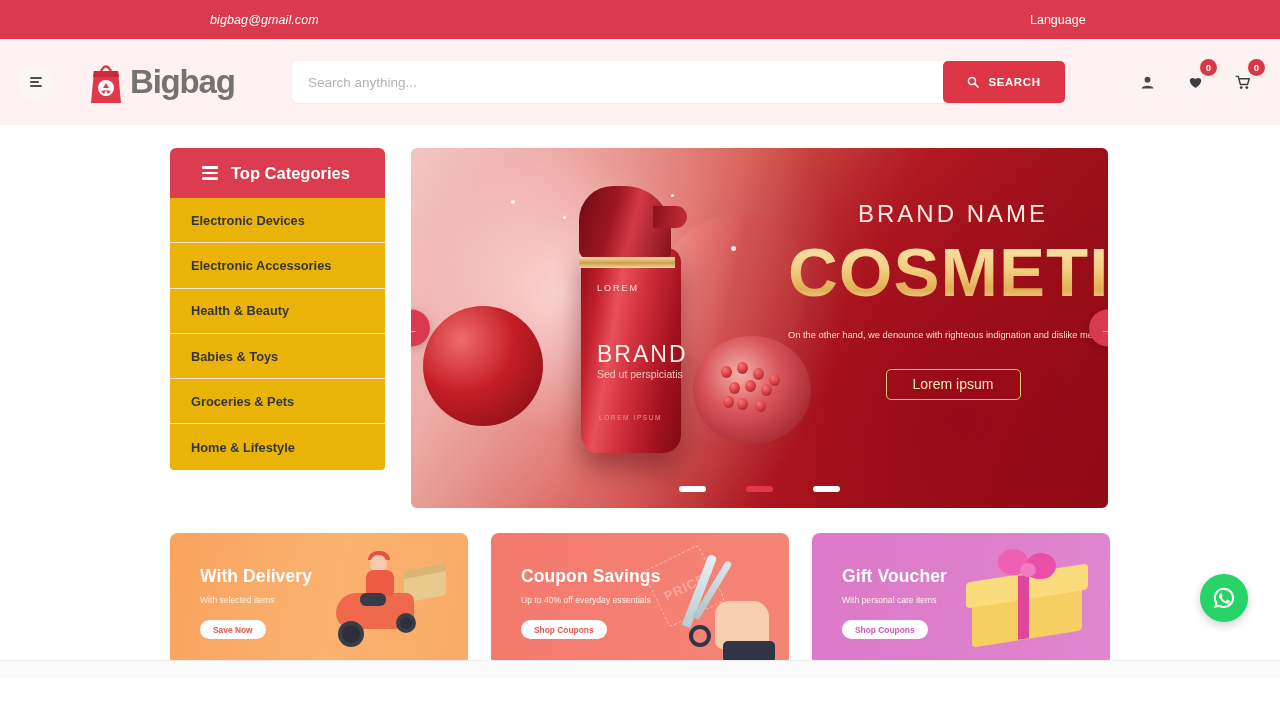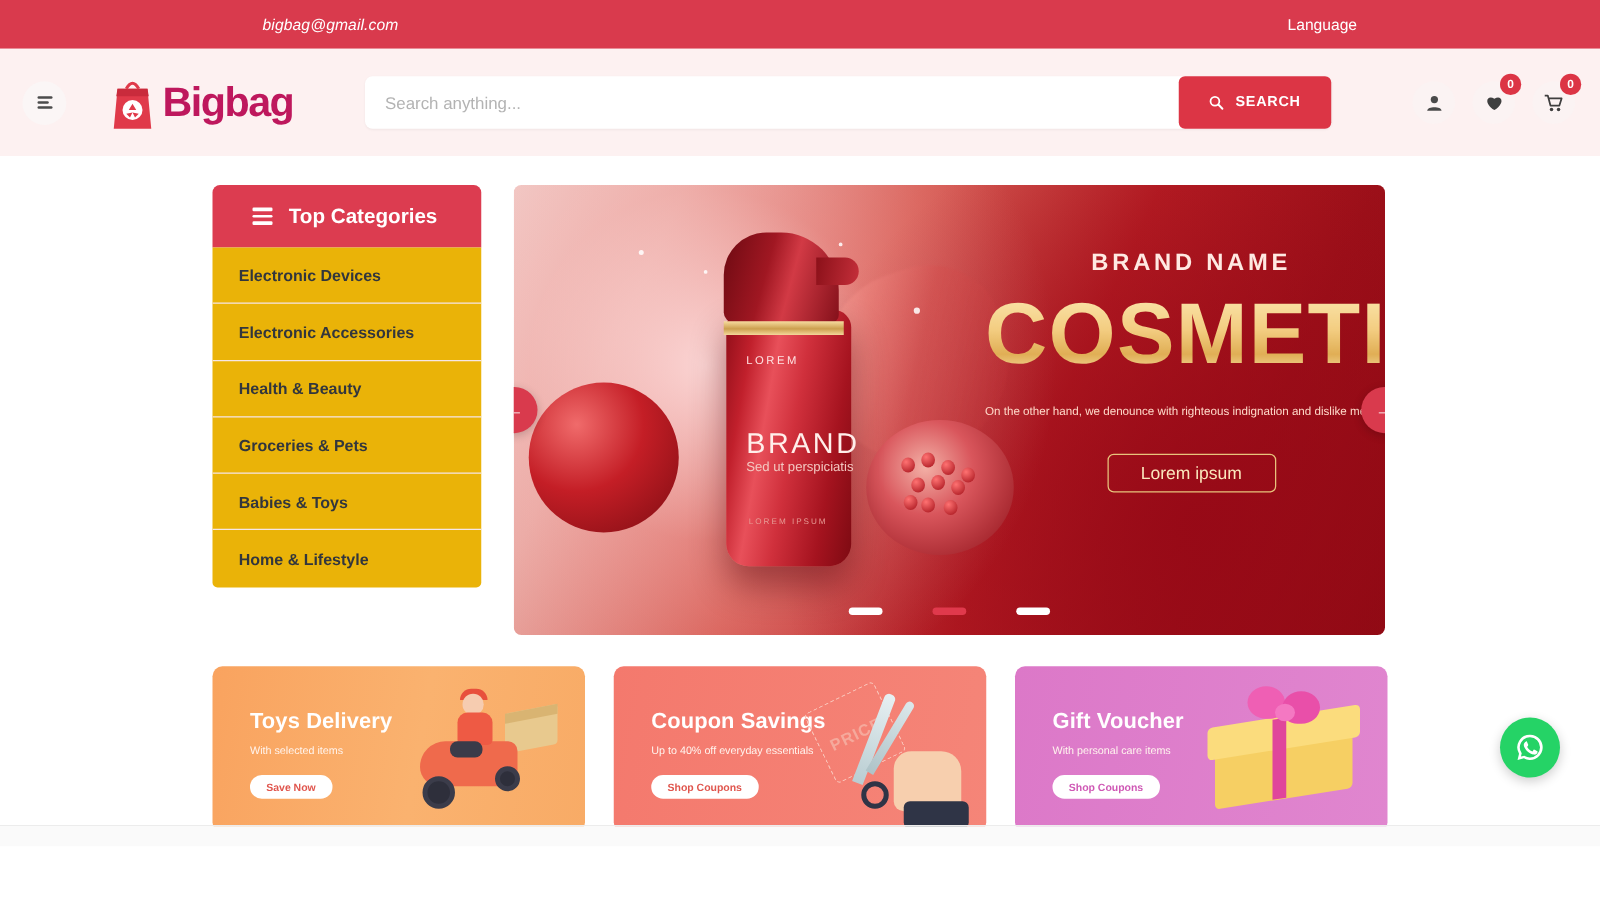--- a/index.html
+++ b/index.html
@@ -29,21 +29,21 @@
     display: flex; align-items: center; justify-content: center;
   }
   .menu-circle .bar-ico { display: flex; flex-direction: column; gap: 2.5px; align-items: flex-start; }
   .menu-circle .bar-ico i { display: block; height: 1.8px; background: #4c4c4c; border-radius: 1px; }
   .menu-circle .bar-ico i:nth-child(1) { width: 12px; }
   .menu-circle .bar-ico i:nth-child(2) { width: 9px; }
   .menu-circle .bar-ico i:nth-child(3) { width: 12px; }
 
   .logo { position: absolute; left: 88px; display: flex; align-items: center; gap: 6px; }
   .logo-bag { width: 36px; height: 46px; position: relative; }
-  .logo-text { font-size: 33px; font-weight: 800; color: #be185d; letter-spacing: -1.2px; }
+  .logo-text { font-size: 33px; font-weight: 800; color: #737373; letter-spacing: -1.2px; }
 
   .searchwrap {
     position: absolute; left: 292px; width: 773px; height: 42px;
     background: #fff; border-radius: 6px; display: flex; align-items: center;
     box-shadow: 0 1px 2px rgba(0,0,0,.05);
   }
   .searchwrap input {
     flex: 1; border: 0; outline: 0; background: transparent;
     padding: 0 16px; font-size: 13.5px; color: #333;
     font-family: "Liberation Sans", sans-serif;
@@ -91,21 +91,21 @@
   
   .hero {
     position: absolute; left: 241px; top: 0; width: 697px; height: 360px;
     border-radius: 6px; overflow: hidden;
     background:
       radial-gradient(circle at 22% 40%, rgba(255,225,225,.85) 0%, rgba(255,190,190,.25) 24%, rgba(0,0,0,0) 48%),
       radial-gradient(circle at 78% 75%, rgba(150,8,22,.85) 0%, rgba(0,0,0,0) 55%),
       linear-gradient(115deg, #f0c8c4 0%, #e9a9a3 16%, #d75e56 38%, #b61d24 60%, #9c1019 80%, #8d0b13 100%);
   }
   .hero-right { position: absolute; right: -10px; top: 52px; width: 330px; text-align: center; }
-  .hero-brand { color: #ffe9e2; font-size: 19px; letter-spacing: 3px; font-weight: 700; }
+  .hero-brand { color: #ffe9e2; font-size: 24px; letter-spacing: 3px; font-weight: 400; }
   .hero-title {
     font-size: 69px; font-weight: 700; letter-spacing: 1px; line-height: .96;
     margin-top: 12px; white-space: nowrap;
     background: linear-gradient(180deg,#fbe6ae 0%,#f3cd81 45%,#e0ae55 75%,#f7dfa5 100%);
     -webkit-background-clip: text; background-clip: text; color: transparent;
   }
   .hero-desc {
     margin-top: 22px; font-size: 9.3px; line-height: 1.55; color: #ffd9c9;
     width: 330px; white-space: nowrap; overflow: hidden; text-align: center;
   }
@@ -303,22 +303,22 @@
             <i></i>
             <i></i>
             <i></i>
           </span>
         <span>Top Categories</span>
       </div>
       <div class="cat-list">
         <div class="cat-item">Electronic Devices</div>
         <div class="cat-item">Electronic Accessories</div>
         <div class="cat-item">Health &amp; Beauty</div>
+        <div class="cat-item">Babies &amp; Toys</div>
         <div class="cat-item">Groceries &amp; Pets</div>
-        <div class="cat-item">Babies &amp; Toys</div>
         <div class="cat-item">Home &amp; Lifestyle</div>
       </div>
     </div>
 
     <div class="hero">
 
       <div class="bottle-area">
         <div class="splash"></div>
         <div class="pom pom-left"></div>
         <div class="pom pom-right"></div>
@@ -360,21 +360,21 @@
       <div class="dots">
         <span class="dot"></span>
         <span class="dot active"></span>
         <span class="dot"></span>
       </div>
     </div>
 
     <div class="promos">
 
       <div class="promo promo-1">
-        <h3>Toys Delivery</h3>
+        <h3>With Delivery</h3>
         <p>With selected items</p>
         <div class="pbtn">Save Now</div>
         <div class="promo-art">
           <span class="sc-box"></span>
           <span class="sc-body"></span>
           <span class="sc-rider-cap"></span>
           <span class="sc-rider-head"></span>
           <span class="sc-rider-body"></span>
           <span class="sc-rider-leg"></span>
           <span class="sc-wheel sc-w1"></span>

